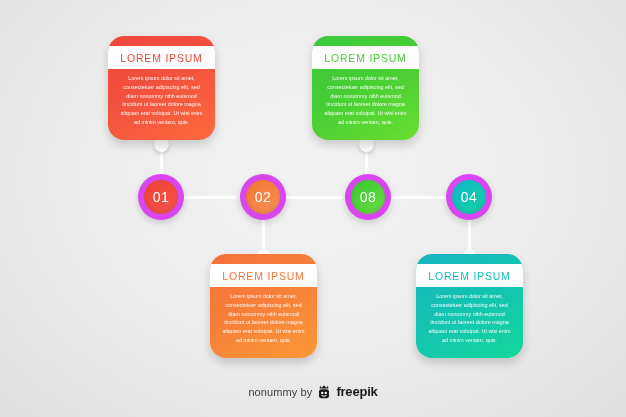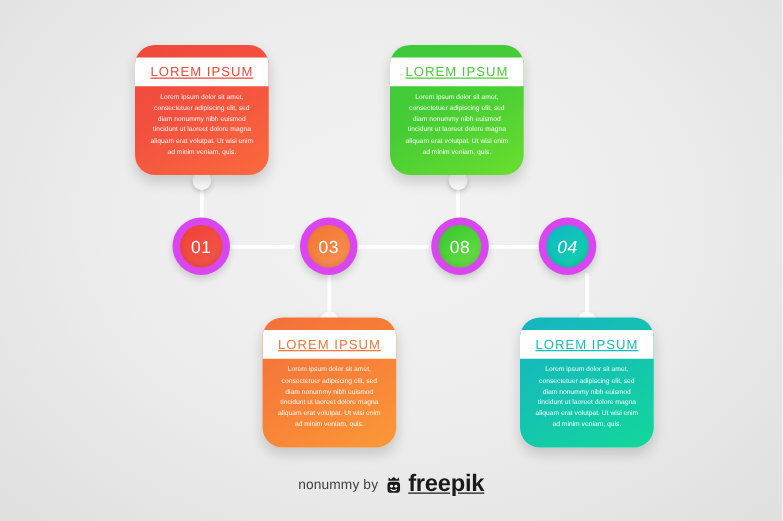--- a/index.html
+++ b/index.html
@@ -59,21 +59,20 @@
     background: #fefefe;
     display: flex;
     align-items: center;
     justify-content: center;
   }
   .card-title {
     font-size: 10.5px;
     letter-spacing: 0.8px;
     font-weight: 400;
     white-space: nowrap;
-    text-decoration: underline;
   }
   .card-body {
     position: absolute;
     left: 9px; right: 9px;
     top: 38px;
     color: #ffffff;
     font-size: 5.4px;
     line-height: 1.62;
     text-align: center;
     opacity: 0.94;
@@ -130,25 +129,24 @@
     align-items: center;
     justify-content: center;
     gap: 5px;
   }
   .footer-text {
     font-size: 11px;
     color: #3f3f3f;
     letter-spacing: 0.1px;
   }
   .footer-brand {
-    font-size: 19px;
+    font-size: 13px;
     color: #1a1a1a;
     font-weight: bold;
     letter-spacing: -0.2px;
-    text-decoration: underline;
   }
   .freepik-logo { display: block; }
 </style>
 </head>
 <body>
 
 <div id="stage">
 
   <div class="conn-layer">
 
@@ -197,31 +195,31 @@
   </div>
 
   <div class="marker" style="left:138px; top:174px;">
     <div class="marker-inner m-red">
       <span class="marker-num">01</span>
     </div>
   </div>
 
   <div class="marker" style="left:240px; top:174px;">
     <div class="marker-inner m-orange">
-      <span class="marker-num">03</span>
+      <span class="marker-num">02</span>
     </div>
   </div>
 
   <div class="marker" style="left:345px; top:174px;">
     <div class="marker-inner m-green">
       <span class="marker-num">08</span>
     </div>
   </div>
 
-  <div class="marker" style="left:431px; top:174px;font-style:italic;">
+  <div class="marker" style="left:446px; top:174px;">
     <div class="marker-inner m-teal">
       <span class="marker-num">04</span>
     </div>
   </div>
 
   <div class="footer">
     <span class="footer-text">nonummy by</span>
     <span>
       <svg class="freepik-logo" width="14" height="14" viewBox="0 0 24 24" aria-hidden="true">
         <path d="M5.2 1.4 L7.6 4.6 L12 1.0 L16.4 4.6 L18.8 1.4 L19.6 6.2 L4.4 6.2 Z" fill="#1a1a1a"></path>

